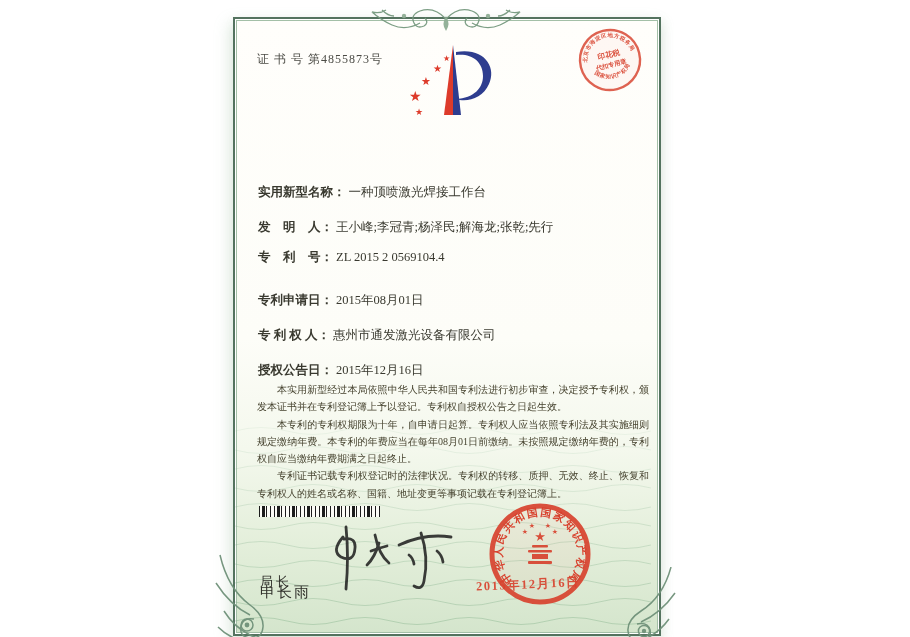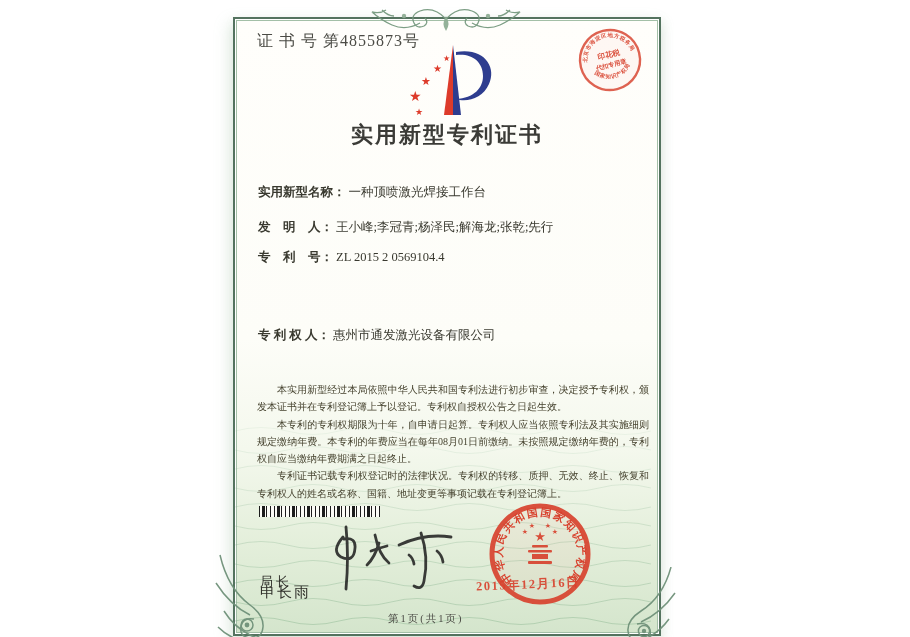--- a/index.html
+++ b/index.html
@@ -9,21 +9,21 @@
     font-family:"Liberation Serif","DejaVu Serif",serif;
   }
   .frame{
     position:absolute;left:233px;top:17px;width:424px;height:615px;
     border:2px solid #54735f;
     box-shadow: inset 0 0 0 1px #ffffff, inset 0 0 0 2px #a3bfa7,
                 -4px 6px 14px rgba(150,185,155,.28), 3px 4px 10px rgba(150,180,150,.18);
     background: linear-gradient(180deg,#fffefb 0%,#fdfdf8 52%,#f4f8ed 70%,#e4efdb 85%,#d4e5cc 100%);
   }
   .waves{position:absolute;left:0;bottom:0;width:424px;height:215px;pointer-events:none;}
-  .cert-number{position:absolute;left:22px;top:12px;font-size:16px;letter-spacing:1px;color:#4b4b45;}
+  .cert-number{position:absolute;left:22px;top:32px;font-size:12px;letter-spacing:1px;color:#4b4b45;}
   .logo{position:absolute;left:164px;top:24px;}
   .title{
     position:absolute;left:0;top:101px;width:100%;text-align:center;
     font-size:22px;font-weight:bold;letter-spacing:2px;color:#3b3b37;
   }
   .frow{position:absolute;left:23px;width:390px;font-size:12.5px;color:#39392f;white-space:nowrap;}
   .flabel{font-weight:700;font-family:Liberation Serif, serif;}
   .fvalue{font-weight:500;margin-left:3px;margin-top:43px;}
   .paras{position:absolute;left:22px;top:362px;width:392px;font-size:10px;line-height:17.3px;
     color:#46432f;text-align:justify;}
@@ -109,33 +109,38 @@
       <text x="44" y="18" font-size="8" fill="#dd3b2b">★</text>
       <text x="16" y="72" font-size="9" fill="#dd3b2b">★</text>
     </g>
     <g>
       <polygon points="54,2 45,72 54,72" fill="#dd3b2b"></polygon>
       <polygon points="54,2 54,72 62,72" fill="#2e3d8f"></polygon>
     </g>
     <path d="M57 9 C85 4 98 24 90 41 C84 55 68 60 57 56 C75 55 84 45 84 33 C84 18 72 10 57 12 Z" fill="#2e3d8f"></path>
   </svg>
 
-  <div class="title">实用新型专利证书</div>
 
   <div class="frow" style="top:165px">
     <span class="flabel">实用新型名称：</span><span class="fvalue">一种顶喷激光焊接工作台</span>
   </div>
   <div class="frow" style="top:200px">
     <span class="flabel">发　明　人：</span><span class="fvalue">王小峰;李冠青;杨泽民;解海龙;张乾;先行</span>
   </div>
   <div class="frow" style="top:230px">
     <span class="flabel">专　利　号：</span><span class="fvalue">ZL 2015 2 0569104.4</span>
   </div>
+  <div class="frow" style="top:273px">
+    <span class="flabel">专利申请日：</span><span class="fvalue">2015年08月01日</span>
+  </div>
   <div class="frow" style="top:308px">
     <span class="flabel">专 利 权 人：</span><span class="fvalue">惠州市通发激光设备有限公司</span>
+  </div>
+  <div class="frow" style="top:343px">
+    <span class="flabel">授权公告日：</span><span class="fvalue">2015年12月16日</span>
   </div>
 
   <div class="paras">
     <p>本实用新型经过本局依照中华人民共和国专利法进行初步审查，决定授予专利权，颁发本证书并在专利登记簿上予以登记。专利权自授权公告之日起生效。</p>
     <p>本专利的专利权期限为十年，自申请日起算。专利权人应当依照专利法及其实施细则规定缴纳年费。本专利的年费应当在每年08月01日前缴纳。未按照规定缴纳年费的，专利权自应当缴纳年费期满之日起终止。</p>
     <p>专利证书记载专利权登记时的法律状况。专利权的转移、质押、无效、终止、恢复和专利权人的姓名或名称、国籍、地址变更等事项记载在专利登记簿上。</p>
   </div>
 
   <div class="barcode"></div>
 
@@ -183,15 +188,14 @@
     <text class="tax-arc-text">
       <textPath href="#taxTop" startOffset="50%" text-anchor="middle">北京市海淀区地方税务局</textPath>
     </text>
     <text class="tax-arc-text">
       <textPath href="#taxBottom" startOffset="50%" text-anchor="middle">国家知识产权局</textPath>
     </text>
     <text x="34" y="31" font-size="7.5" font-weight="bold" text-anchor="middle" fill="#d8432f">印花税</text>
     <text x="34" y="41" font-size="6.2" font-weight="bold" text-anchor="middle" fill="#d8432f">代扣专用章</text>
   </svg>
 
-  <div class="page-footer">第1页(共1页)</div>
 
 </div>
 
 </body></html>

